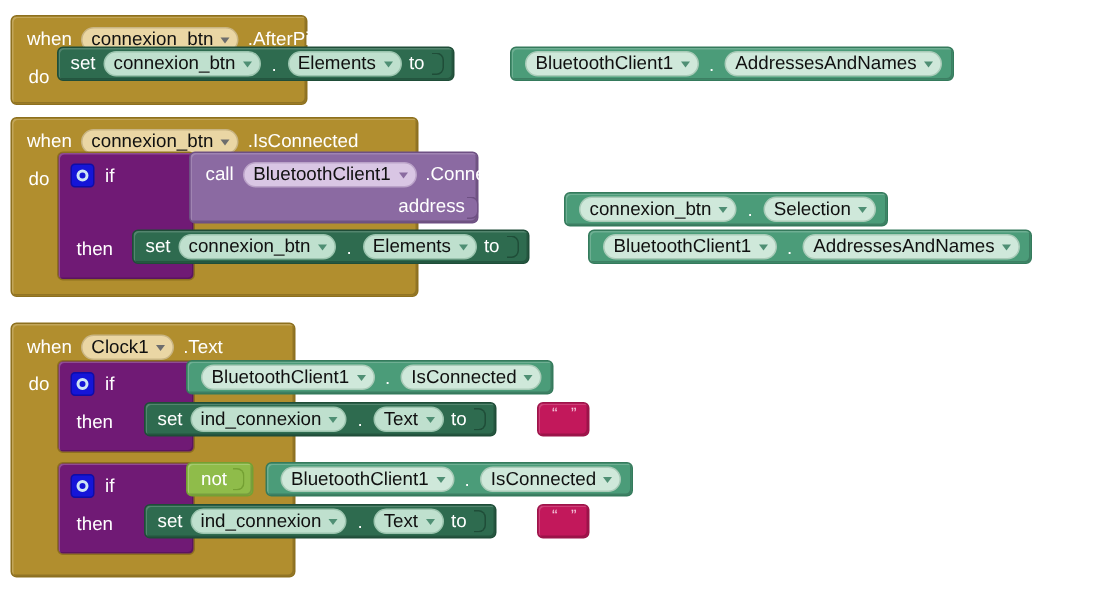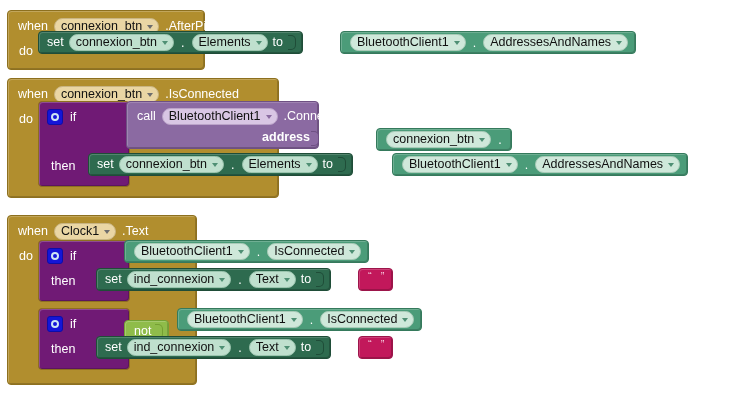--- a/index.html
+++ b/index.html
@@ -191,33 +191,37 @@
 
   <div class="blk call" style="left:126px;top:101px;width:193px;height:48px;z-index:5;">
     <div style="position:absolute;left:10px;top:6px;display:flex;align-items:center;gap:6px;">
       <span class="lbl">call</span>
       <span class="fld lilac">
         <span>BluetoothClient1</span>
         <span class="caret lc"></span>
       </span>
       <span class="lbl">.Connect</span>
     </div>
-    <div style="position:absolute;right:8px;top:28px;font-weight:bold;">
+    <div style="position:absolute;right:8px;top:28px;">
       <span class="lbl">address</span>
     </div>
 
     <span style="position:absolute;right:-1px;top:29px;width:7px;height:13px;background:#8b6aa2;border:1px solid #6e5083;border-left:none;border-radius:0 5px 5px 0;"></span>
   </div>
 
   <div class="blk getter" style="left:376px;top:128px;height:23px;padding:0 7px 0 9px;gap:5px;z-index:6;">
     <span class="fld mintL">
       <span>connexion_btn</span>
       <span class="caret"></span>
     </span>
     <span class="dot">.</span>
+    <span class="fld mintL">
+      <span>Selection</span>
+      <span class="caret"></span>
+    </span>
   </div>
 
   <div class="blk setter" style="left:88px;top:153px;height:23px;padding:0 6px 0 8px;gap:5px;z-index:6;">
     <span class="lbl">set</span>
     <span class="fld mint">
       <span>connexion_btn</span>
       <span class="caret"></span>
     </span>
     <span class="dot">.</span>
     <span class="fld mint">
@@ -303,21 +307,21 @@
       <span class="gear">
           <i></i>
         </span>
       <span class="lbl">if</span>
     </div>
     <div style="position:absolute;left:12px;top:33px;">
       <span class="lbl">then</span>
     </div>
   </div>
 
-  <div class="blk notblk" style="left:124px;top:320px;height:23px;padding:0 5px 0 9px;gap:4px;z-index:5;">
+  <div class="blk notblk" style="left:124px;top:308px;height:23px;padding:0 5px 0 9px;gap:4px;z-index:5;">
     <span class="lbl">not</span>
     <span style="display:inline-block;width:7px;height:13px;background:#8fbc4a;border:1px solid #74a033;border-left:none;border-radius:0 5px 5px 0;"></span>
   </div>
 
   <div class="blk getter" style="left:177px;top:308px;height:23px;padding:0 7px 0 9px;gap:5px;z-index:6;">
     <span class="fld mintL">
       <span>BluetoothClient1</span>
       <span class="caret"></span>
     </span>
     <span class="dot">.</span>

